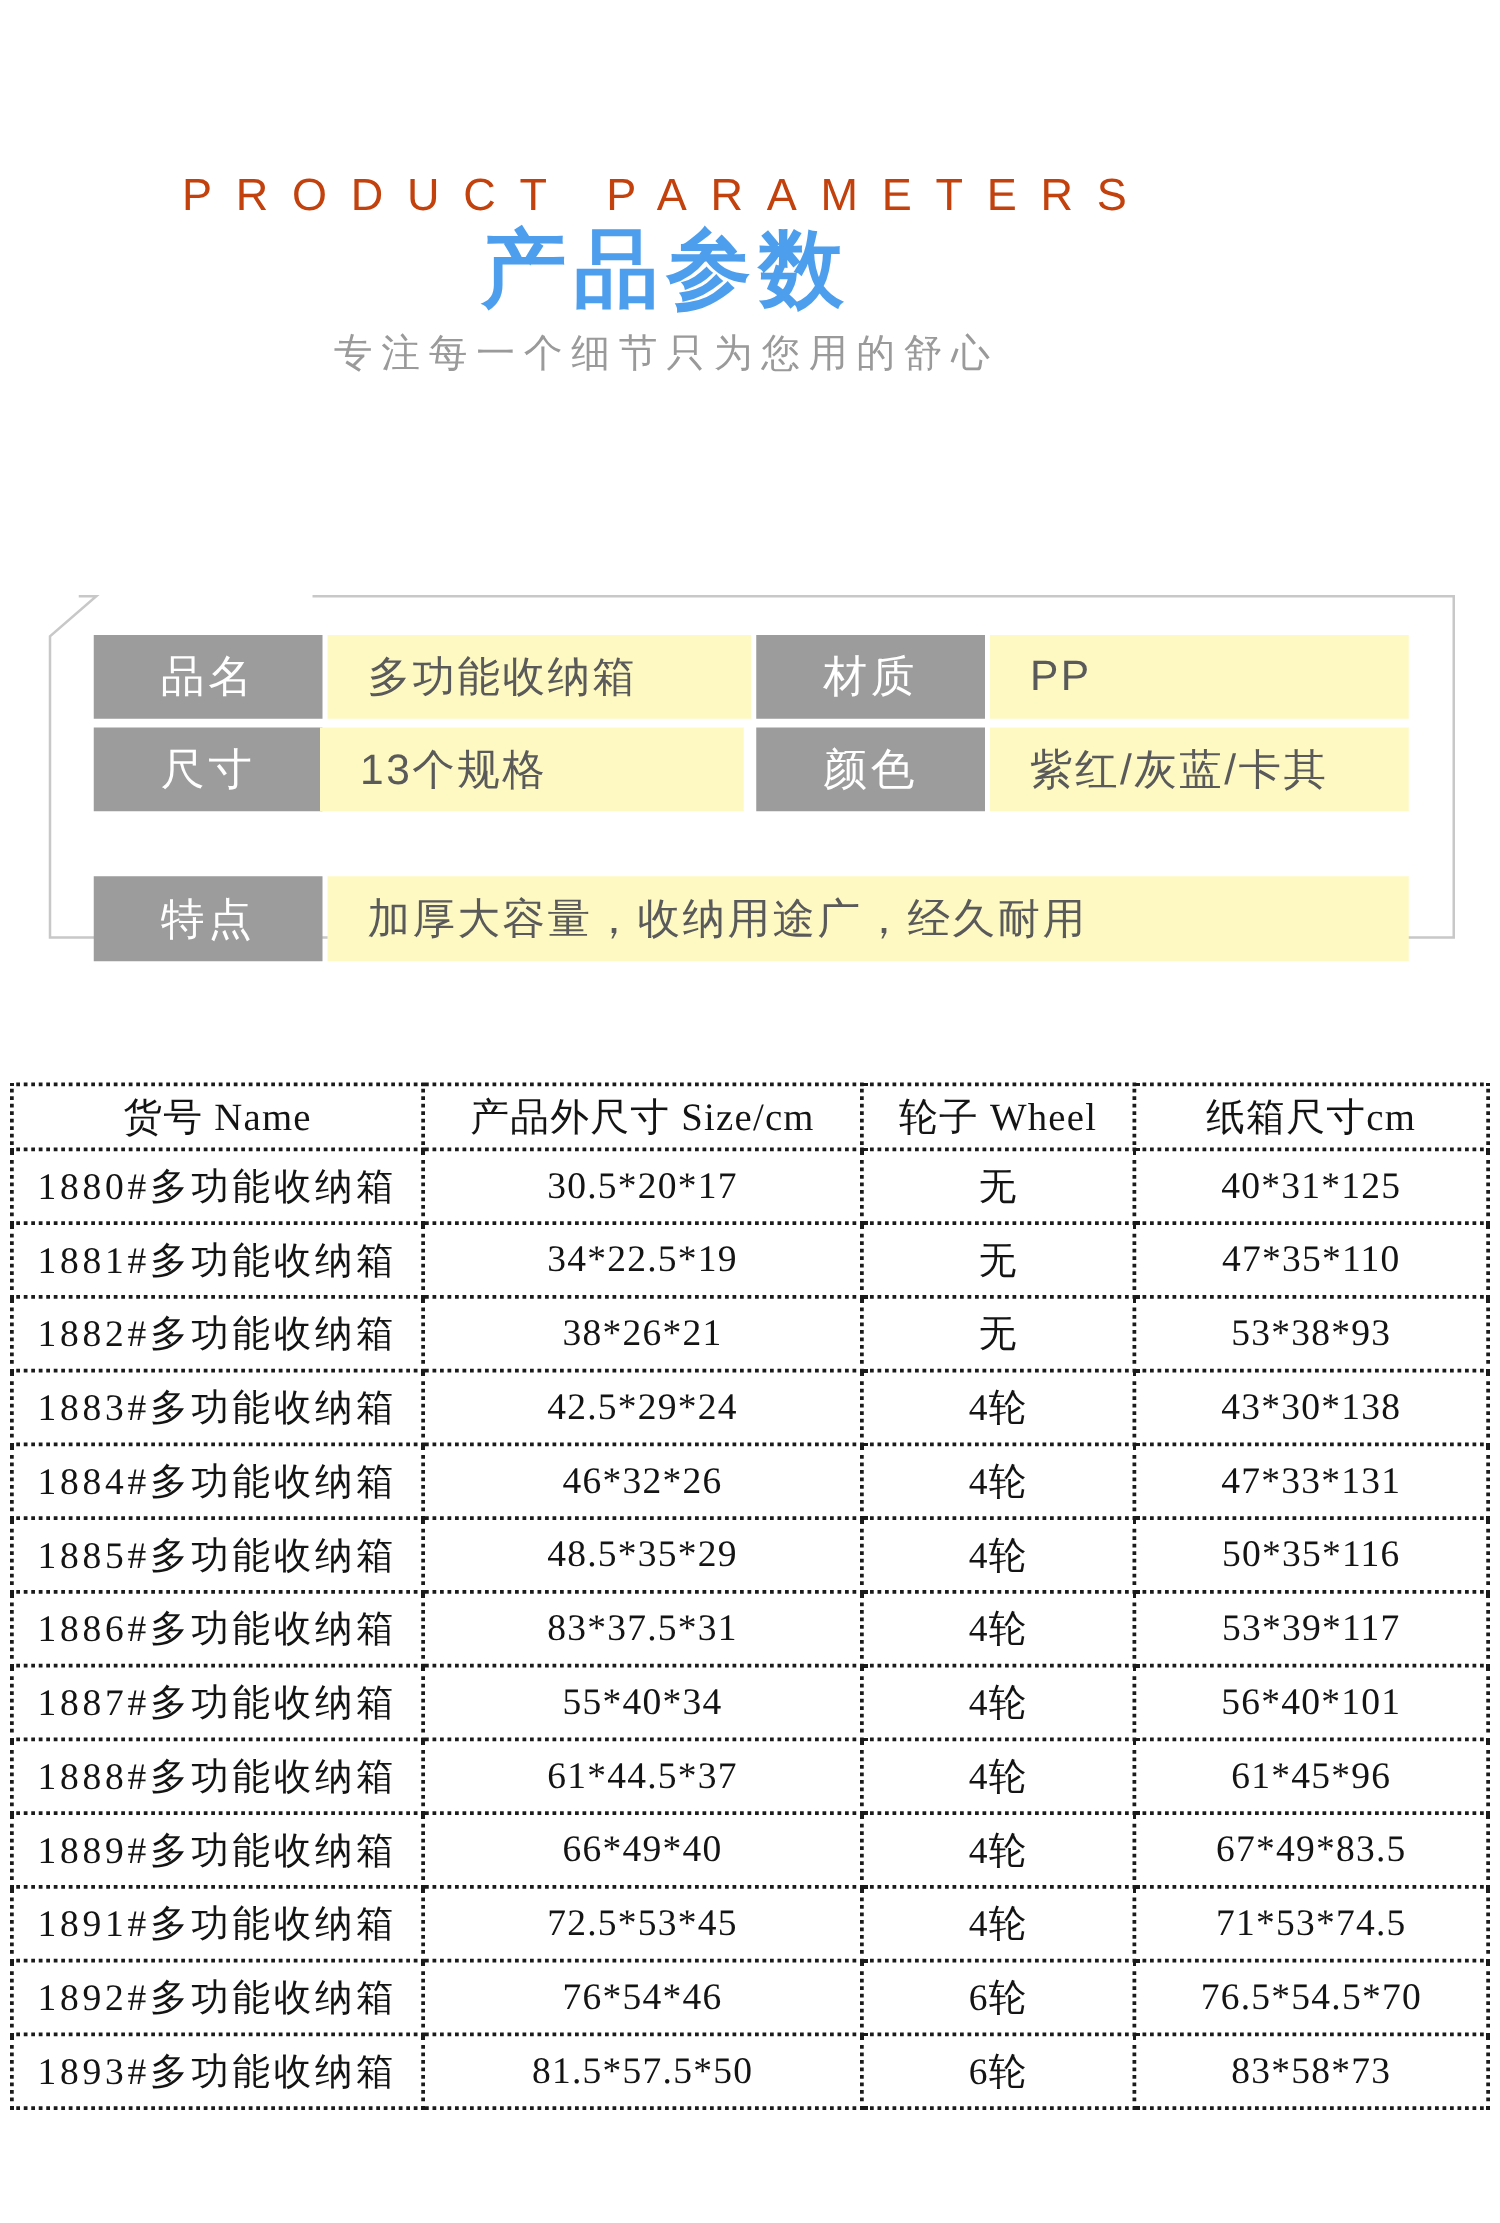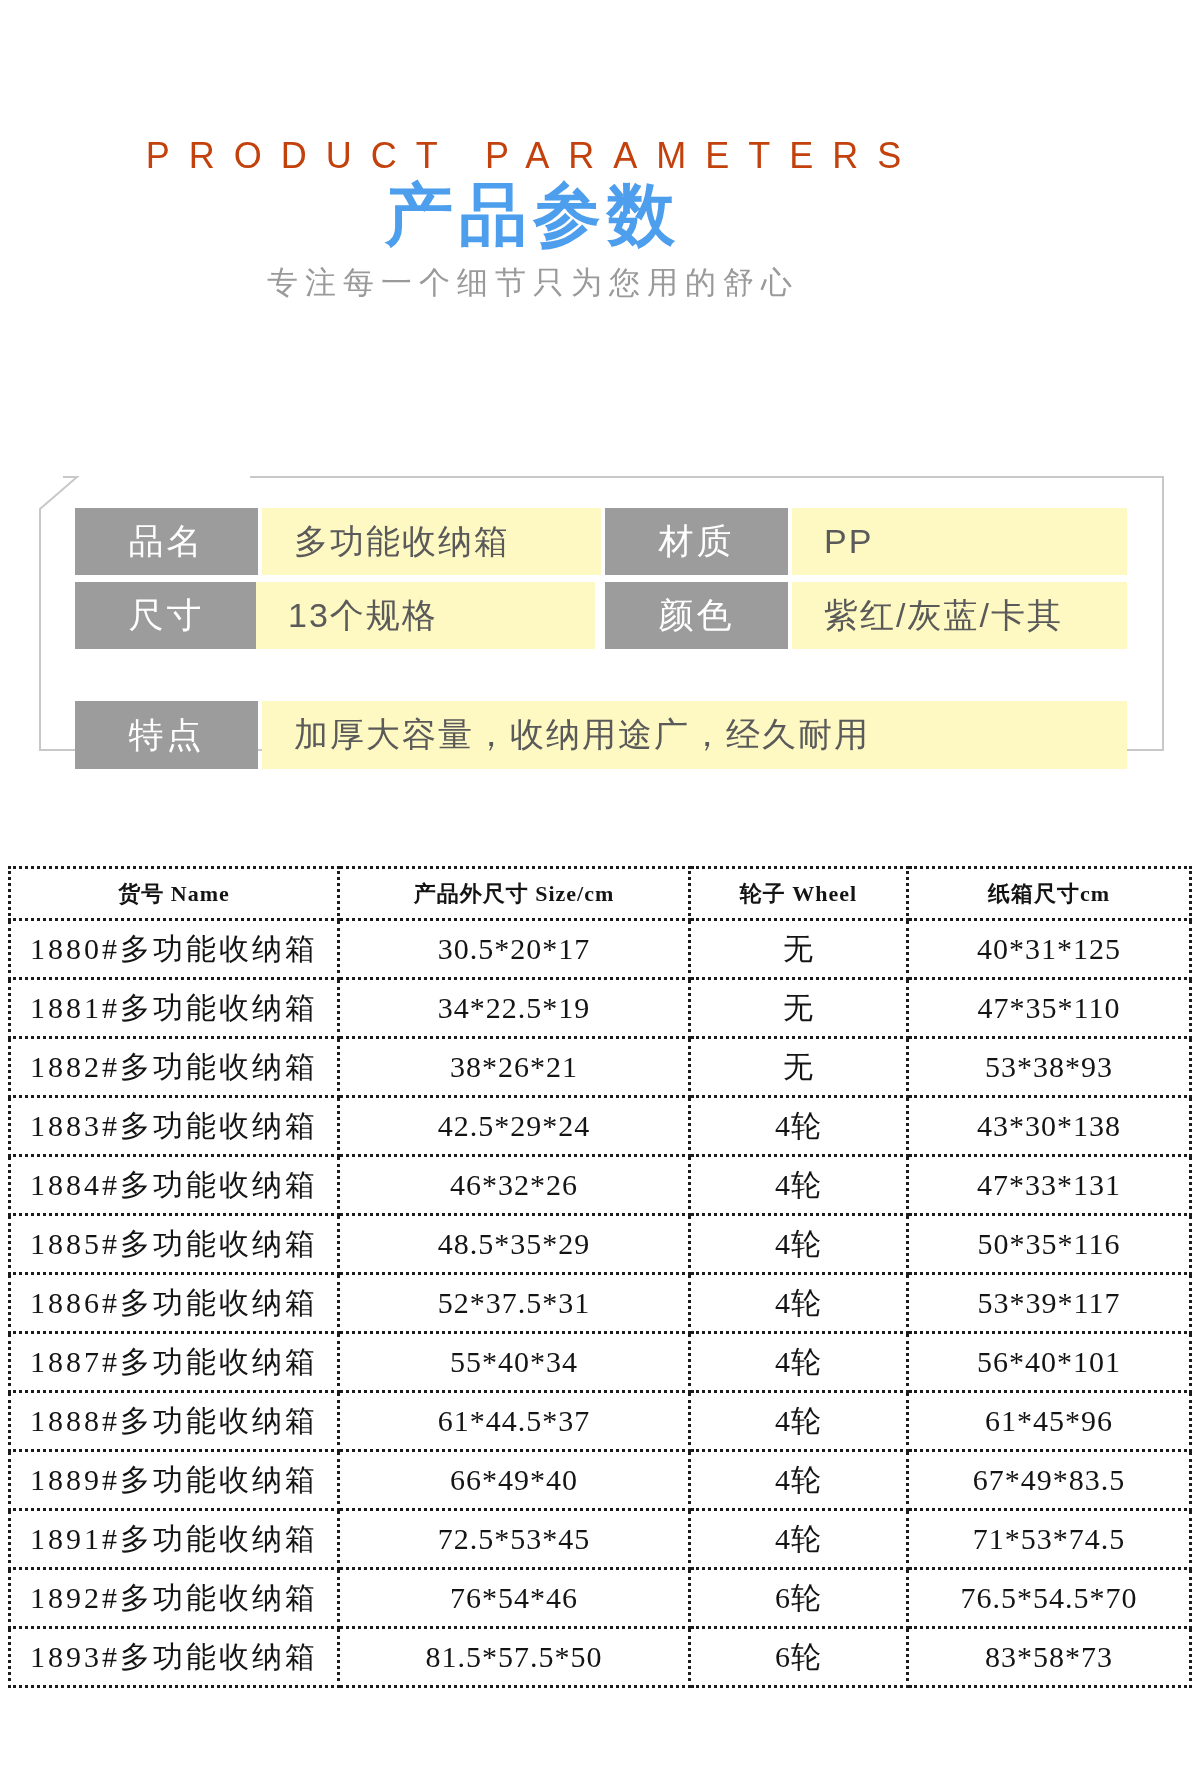--- a/index.html
+++ b/index.html
@@ -39,21 +39,21 @@
   
   .spec-table{
     position:absolute;left:8px;top:866px;width:1181px;
     border-collapse:collapse;table-layout:fixed;
     font-family:"Liberation Serif","DejaVu Serif",serif;color:#141414;
   }
   .spec-table th,.spec-table td{
     border:3px dotted #1b1b1b;text-align:center;vertical-align:middle;
     padding:0;overflow:hidden;white-space:nowrap;
   }
-  .spec-table th{height:49px;font-size:22px;font-weight:700;letter-spacing:1px;}
+  .spec-table th{height:49px;font-size:31px;font-weight:400;letter-spacing:1px;}
   .spec-table td{height:56px;font-size:30px;letter-spacing:1px;}
   .spec-table td.name-cell{letter-spacing:3px;}
 </style>
 </head>
 <body>
 
 <div class="eyebrow">PRODUCT PARAMETERS</div>
 <div class="page-title">产品参数</div>
 <div class="page-subtitle">专注每一个细节只为您用的舒心</div>
 
@@ -119,21 +119,21 @@
     <td>47*33*131</td>
   </tr>
   <tr>
     <td class="name-cell">1885#多功能收纳箱</td>
     <td>48.5*35*29</td>
     <td>4轮</td>
     <td>50*35*116</td>
   </tr>
   <tr>
     <td class="name-cell">1886#多功能收纳箱</td>
-    <td>52*37.5*31</td>
+    <td>83*37.5*31</td>
     <td>4轮</td>
     <td>53*39*117</td>
   </tr>
   <tr>
     <td class="name-cell">1887#多功能收纳箱</td>
     <td>55*40*34</td>
     <td>4轮</td>
     <td>56*40*101</td>
   </tr>
   <tr>

